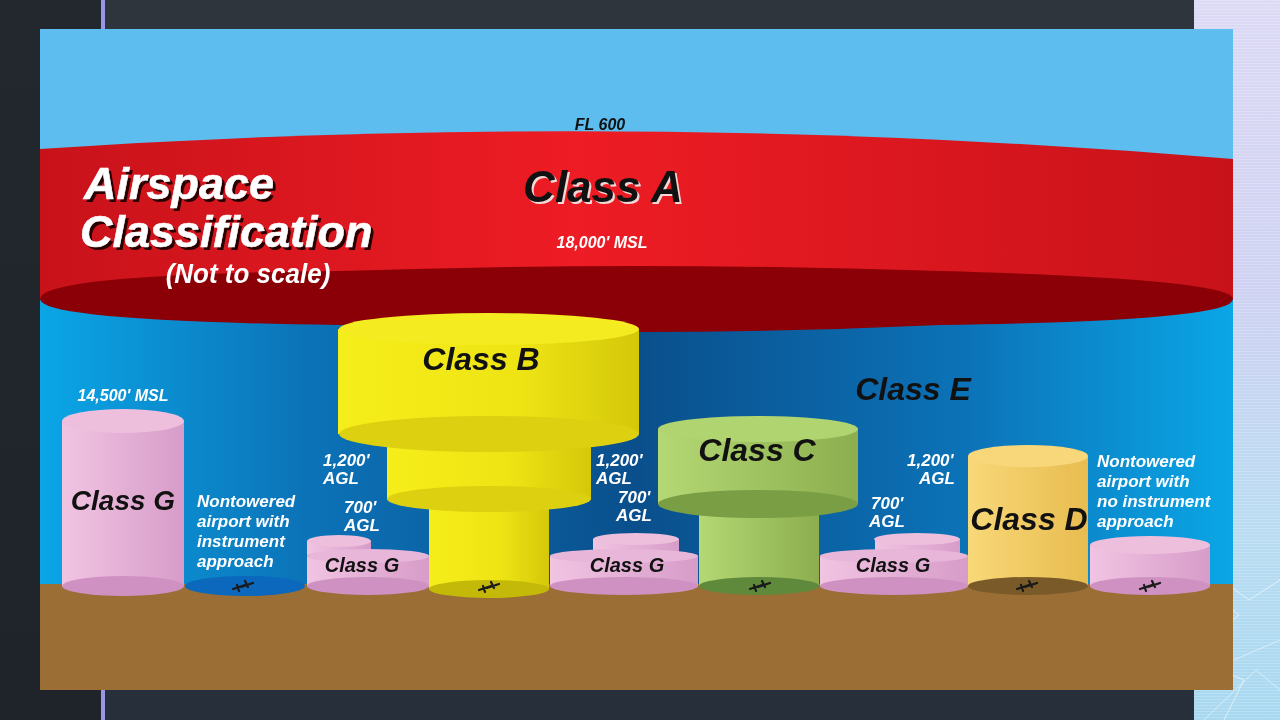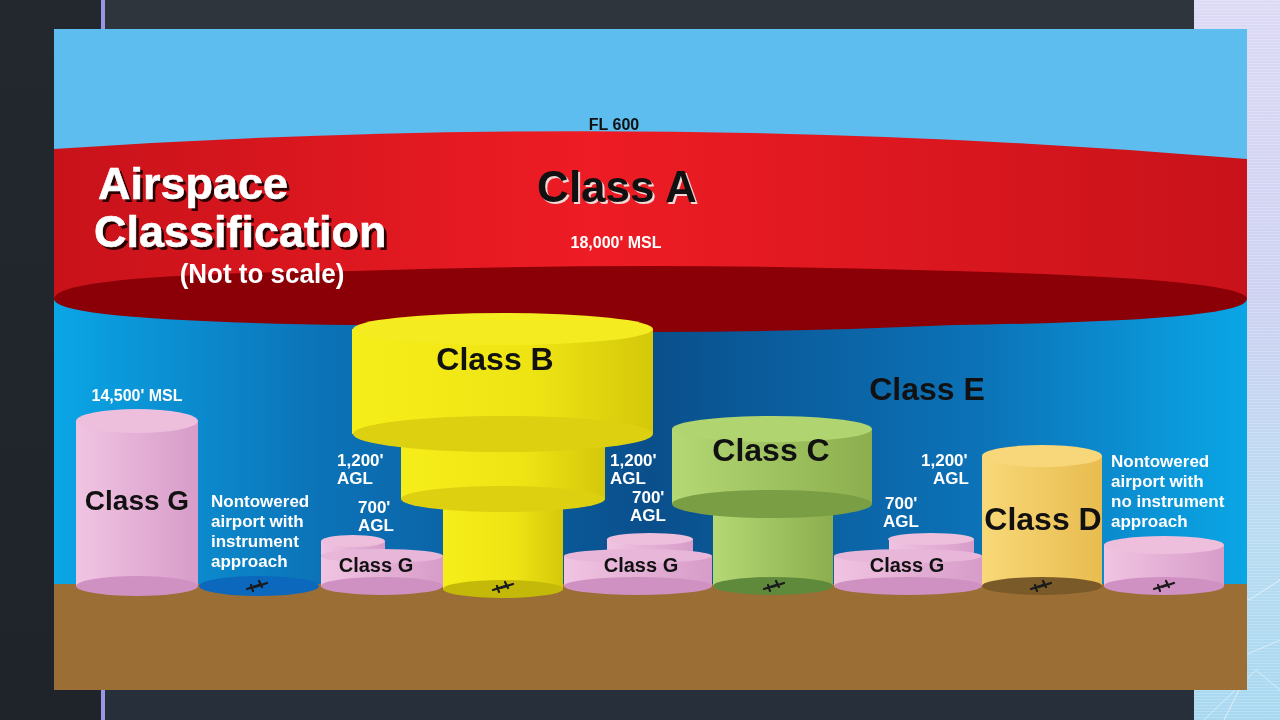--- a/index.html
+++ b/index.html
@@ -20,22 +20,23 @@
     position:absolute; left:101px; width:4px; background:#9a96e6;
   }
   .right-panel {
     position:absolute; left:1194px; top:0; width:86px; height:720px;
     background:
       repeating-linear-gradient(180deg, rgba(255,255,255,0.18) 0 1px, rgba(255,255,255,0) 1px 3px),
       linear-gradient(180deg,#dcdaf5 0%,#cfd2f2 40%,#b8dcf2 75%,#a8d8f0 100%);
   }
   .right-panel svg { position:absolute; left:0; bottom:0; }
   .diagram {
-    position:absolute; left:54px; top:29px; width:1193px; height:661px;
+    position:absolute; left:40px; top:29px; width:1193px; height:661px;
     overflow:hidden;
+    font-style:italic;
   }
   .diagram svg { display:block; }
   .lbl { font-family:"Liberation Sans", sans-serif; font-weight:bold; }
   .cls { font-family:"Liberation Sans Narrow","Liberation Sans", sans-serif; font-weight:bold; }
 </style>
 </head>
 <body>
 
 <div class="slide-bg-left"></div>
 <div class="slide-bg-center"></div>

